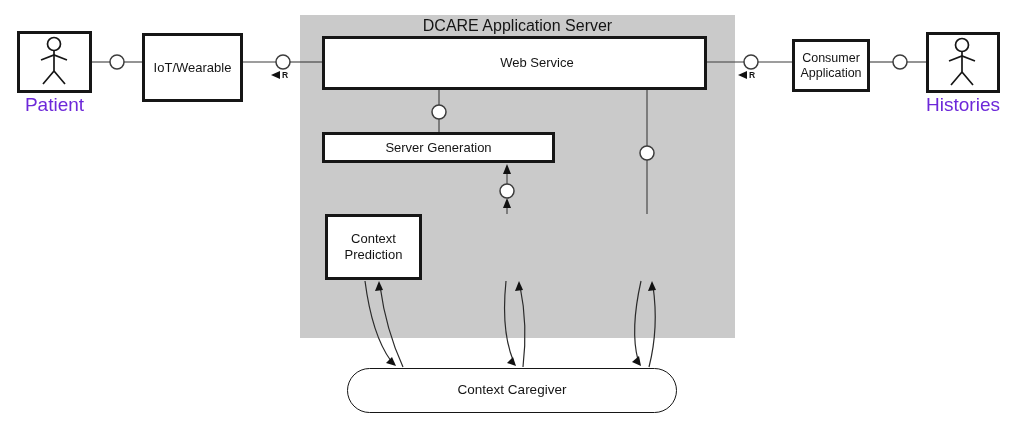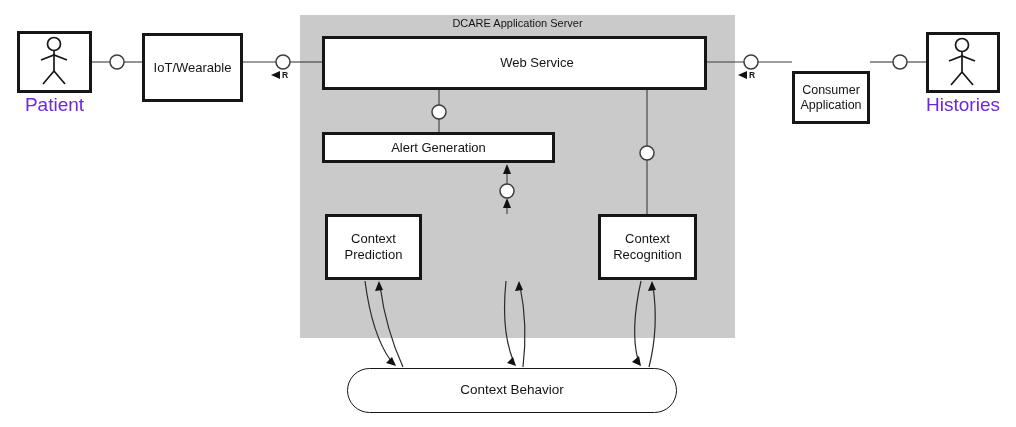--- a/index.html
+++ b/index.html
@@ -6,21 +6,21 @@
   .stage {
     position:relative; width:1016px; height:427px; background:#ffffff;
     font-family:"Liberation Sans", sans-serif; color:#141414; overflow:hidden;
   }
   .server-bg {
     position:absolute; left:300px; top:15px; width:435px; height:323px;
     background:#cacaca;
   }
   .server-title {
     position:absolute; left:300px; top:17px; width:435px;
-    text-align:center; font-size:11px; color:#141414;
+    text-align:center; font-size:16px; color:#141414;
   }
   .node {
     position:absolute; box-sizing:border-box; background:#ffffff;
     border:3px solid #161616; display:flex; align-items:center; justify-content:center;
     text-align:center; font-size:13px; line-height:1.2; color:#141414;
   }
   .pill {
     border-width:1.4px; border-radius:23px; font-size:13.5px;
   }
   .actor-label {
@@ -52,42 +52,39 @@
   <div class="actor-label" style="left:14px; top:94px; width:81px;">Patient</div>
 
   <div class="node" style="left:142px; top:33px; width:101px; height:69px;">
     <span>IoT/Wearable</span>
   </div>
 
   <div class="node" style="left:322px; top:36px; width:385px; height:54px;padding-left:45px;">
     <span>Web Service</span>
   </div>
 
-  <div class="node" style="left:792px; top:39px; width:78px; height:53px; font-size:12.5px; padding:0 4px;margin-top:32px;">
+  <div class="node" style="left:792px; top:39px; width:78px; height:53px; font-size:12.5px; padding:0 4px;">
     <span>Consumer Application</span>
   </div>
 
   <div class="node" style="left:926px; top:32px; width:74px; height:61px;"></div>
   <div class="actor-label" style="left:920px; top:94px; width:86px;">Histories</div>
 
   <div class="node" style="left:322px; top:132px; width:233px; height:31px;">
-    <span>Alert Generation</span>
+    <span>Server Generation</span>
   </div>
 
   <div class="node" style="left:325px; top:214px; width:97px; height:66px; padding:0 22px;">
     <span>Context Prediction</span>
   </div>
 
 
-  <div class="node" style="left:598px; top:214px; width:99px; height:66px; padding:0 10px;">
-    <span>Context Recognition</span>
-  </div>
 
   <div class="node pill" style="left:347px; top:368px; width:330px; height:45px;">
-    <span>Context Behavior</span>
+    <span>Context Caregiver</span>
   </div>
 
   <div class="r-label" style="left:282px; top:70px;">R</div>
   <div class="r-label" style="left:749px; top:70px;">R</div>
 
   <svg class="overlay" viewBox="0 0 1016 427">
 
     <g>
       <line class="wire" x1="92" y1="62" x2="110" y2="62"></line>
       <line class="wire" x1="124" y1="62" x2="142" y2="62"></line>

